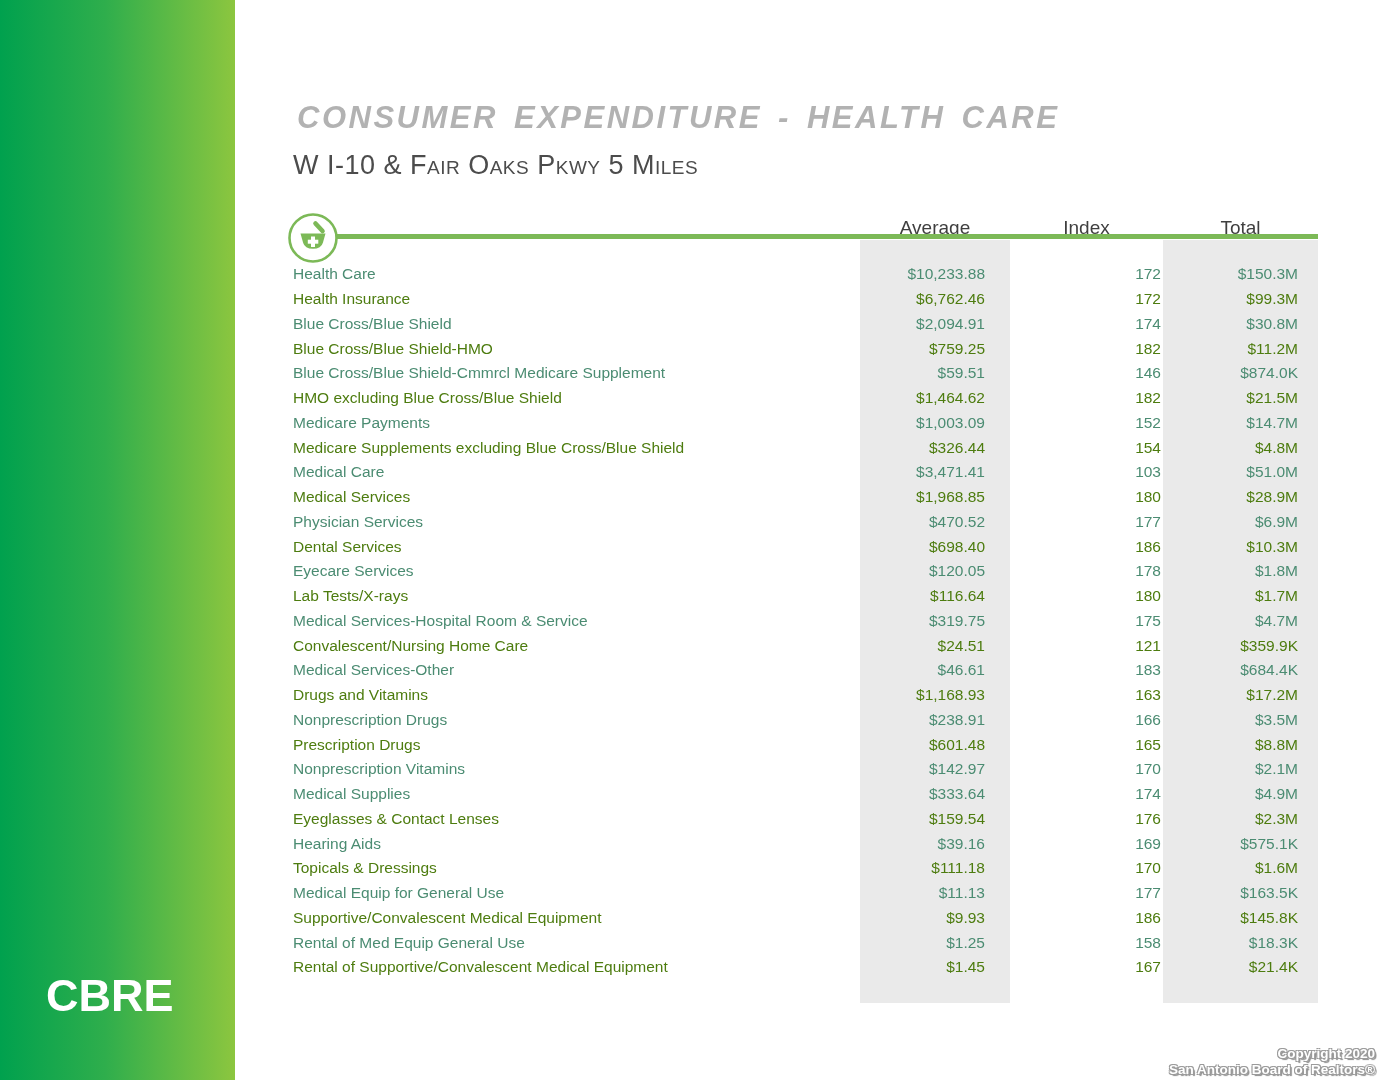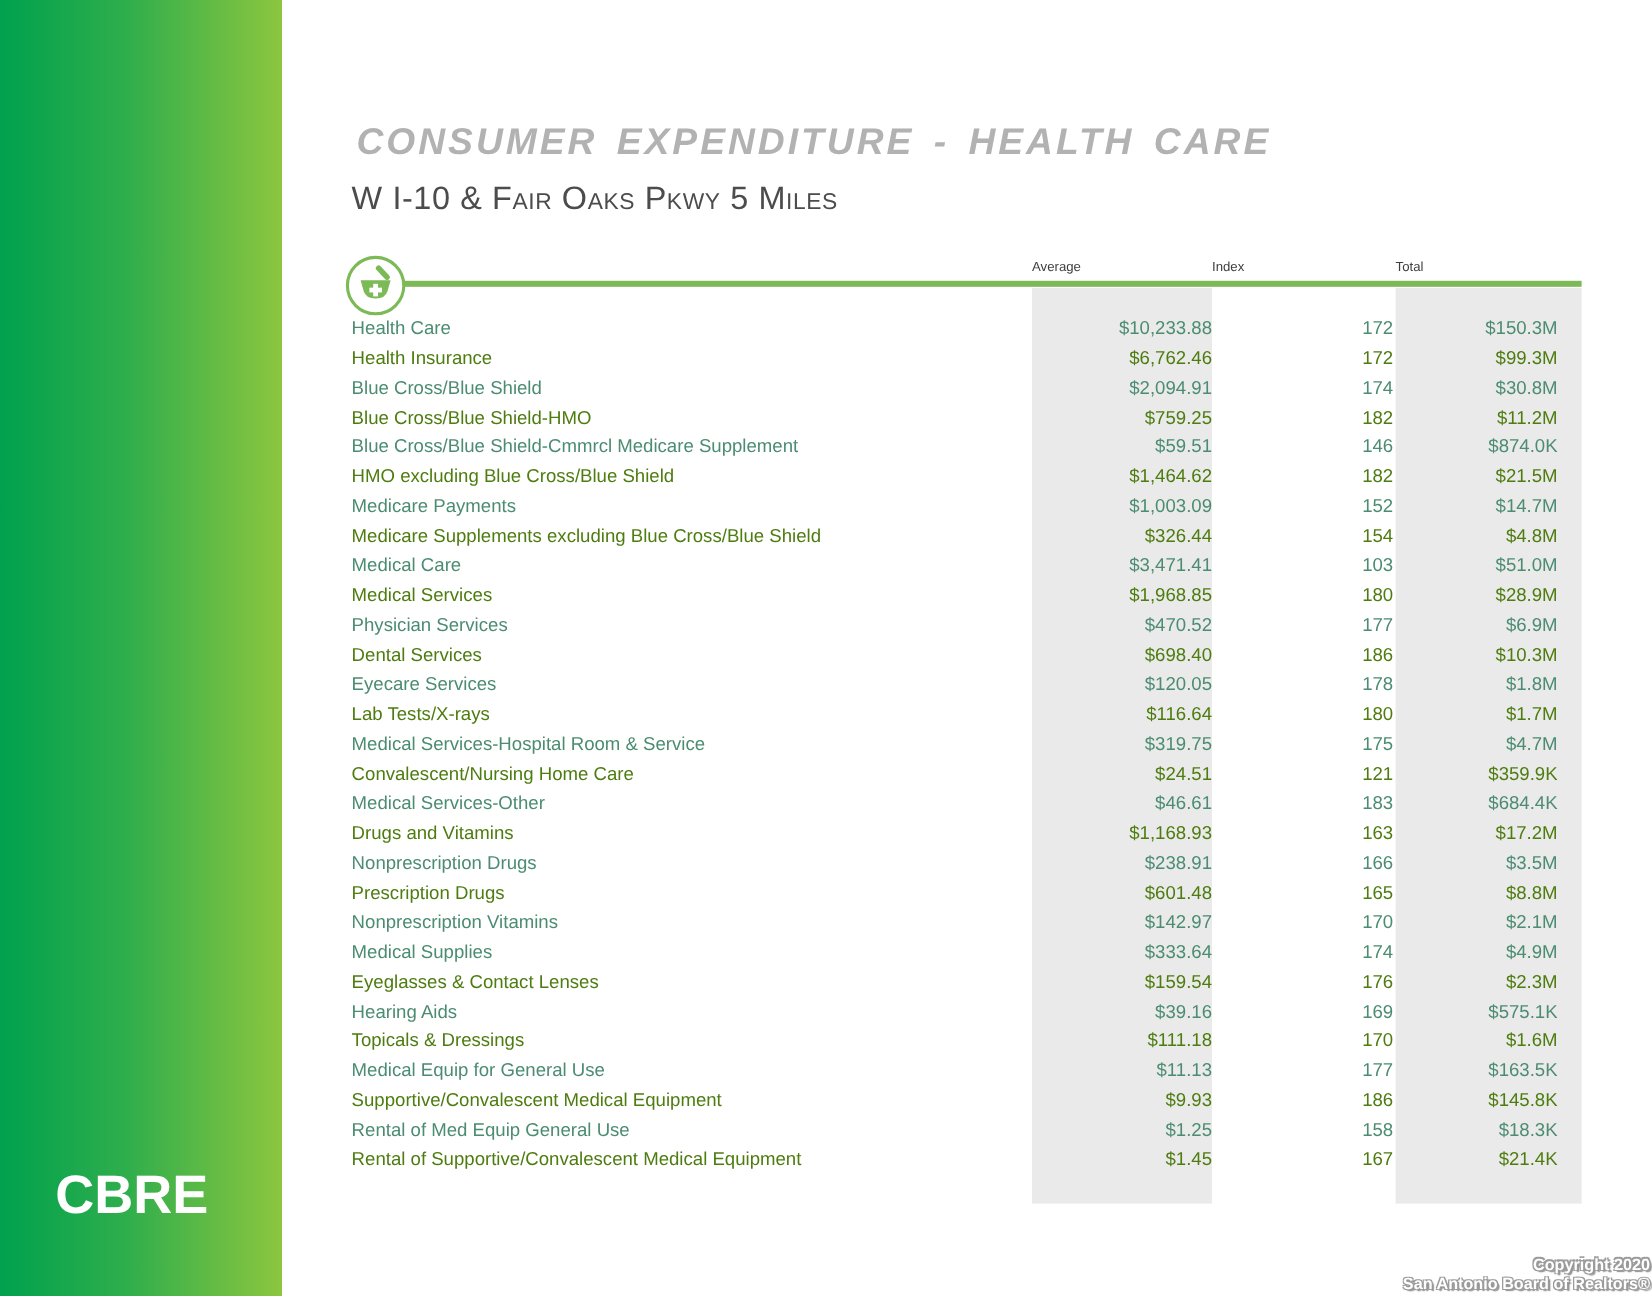--- a/index.html
+++ b/index.html
@@ -26,41 +26,41 @@
   .subtitle {
     position:absolute; left:293px; top:150px; margin:0;
     font-size:27px; font-weight:400; color:#4c4c4c;
     font-variant:small-caps; letter-spacing:0.5px; white-space:nowrap;
   }
   
   .col-bg { position:absolute; top:240px; height:763px; background:#eaeaea; }
   .col-avg-bg   { left:860px;  width:150px; }
   .col-total-bg { left:1163px; width:155px; }
   .hdr {
-    position:absolute; top:217px; text-align:left;
-    font-size:11px; color:#3f3f3f;
+    position:absolute; top:217px; text-align:center;
+    font-size:19px; color:#3f3f3f;
   }
   .hdr-avg   { left:860px;  width:150px; }
   .hdr-idx   { left:1010px; width:153px; }
   .hdr-total { left:1163px; width:155px; }
   .header-rule {
     position:absolute; left:300px; top:234px; width:1018px; height:5px;
     background:#7cb957;
   }
   .category-icon { position:absolute; left:287px; top:212px; width:52px; height:52px; }
   
   .rows { position:absolute; left:293px; top:262px; width:1025px; }
   .row {
     display:flex; align-items:center; height:24.75px;
     font-size:15.5px; color:#4d7c0f; white-space:nowrap;
   }
   .row.green { color:#4b8c72; }
   .cell       { box-sizing:border-box; }
   .cell.label { width:567px; overflow:hidden; }
-  .cell.avg   { width:150px; text-align:right; padding-right:0; }
+  .cell.avg   { width:150px; text-align:right; padding-right:25px; }
   .cell.idx   { width:153px; text-align:right; padding-right:2px; }
   .cell.tot   { width:155px; text-align:right; padding-right:20px; }
   
   .copyright {
     position:absolute; right:2px; top:1046px; text-align:right;
     font-size:13.5px; font-weight:bold; line-height:16px; color:#ffffff;
     text-shadow:
       -1px -1px 0 #9b9b9b, 1px -1px 0 #9b9b9b,
       -1px  1px 0 #9b9b9b, 1px  1px 0 #9b9b9b,
        2px  2px 1px #8a8a8a;

